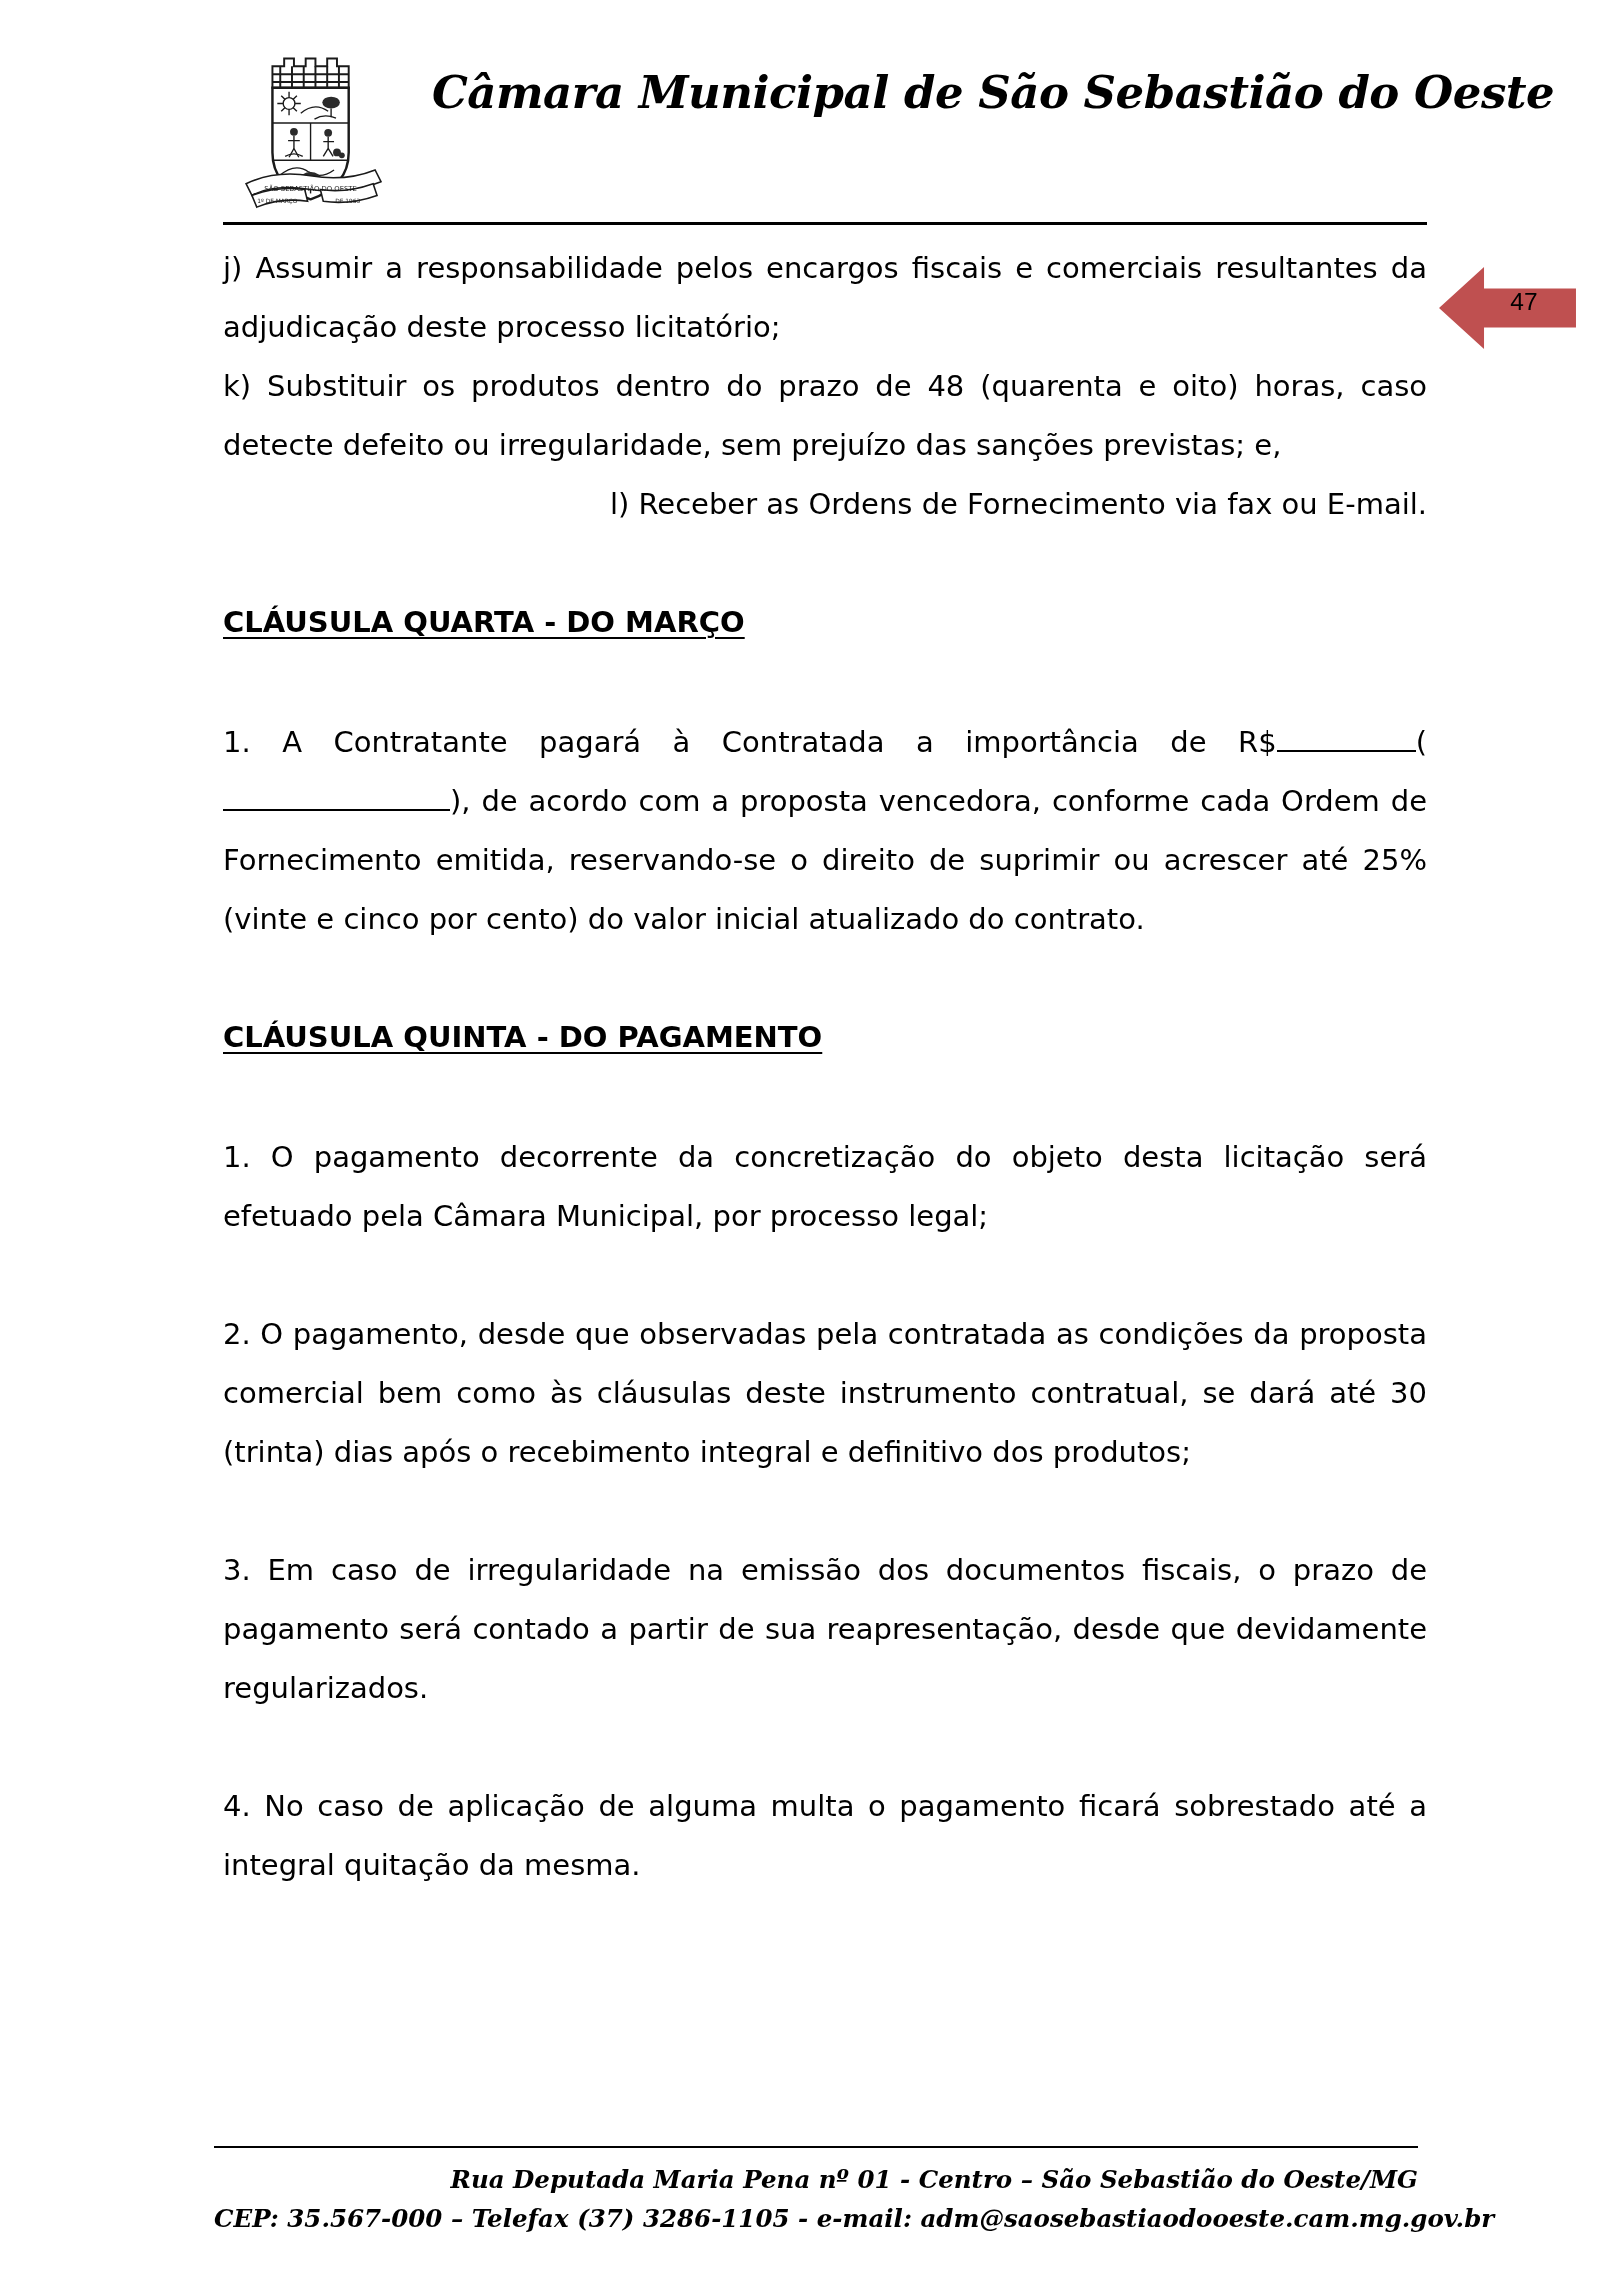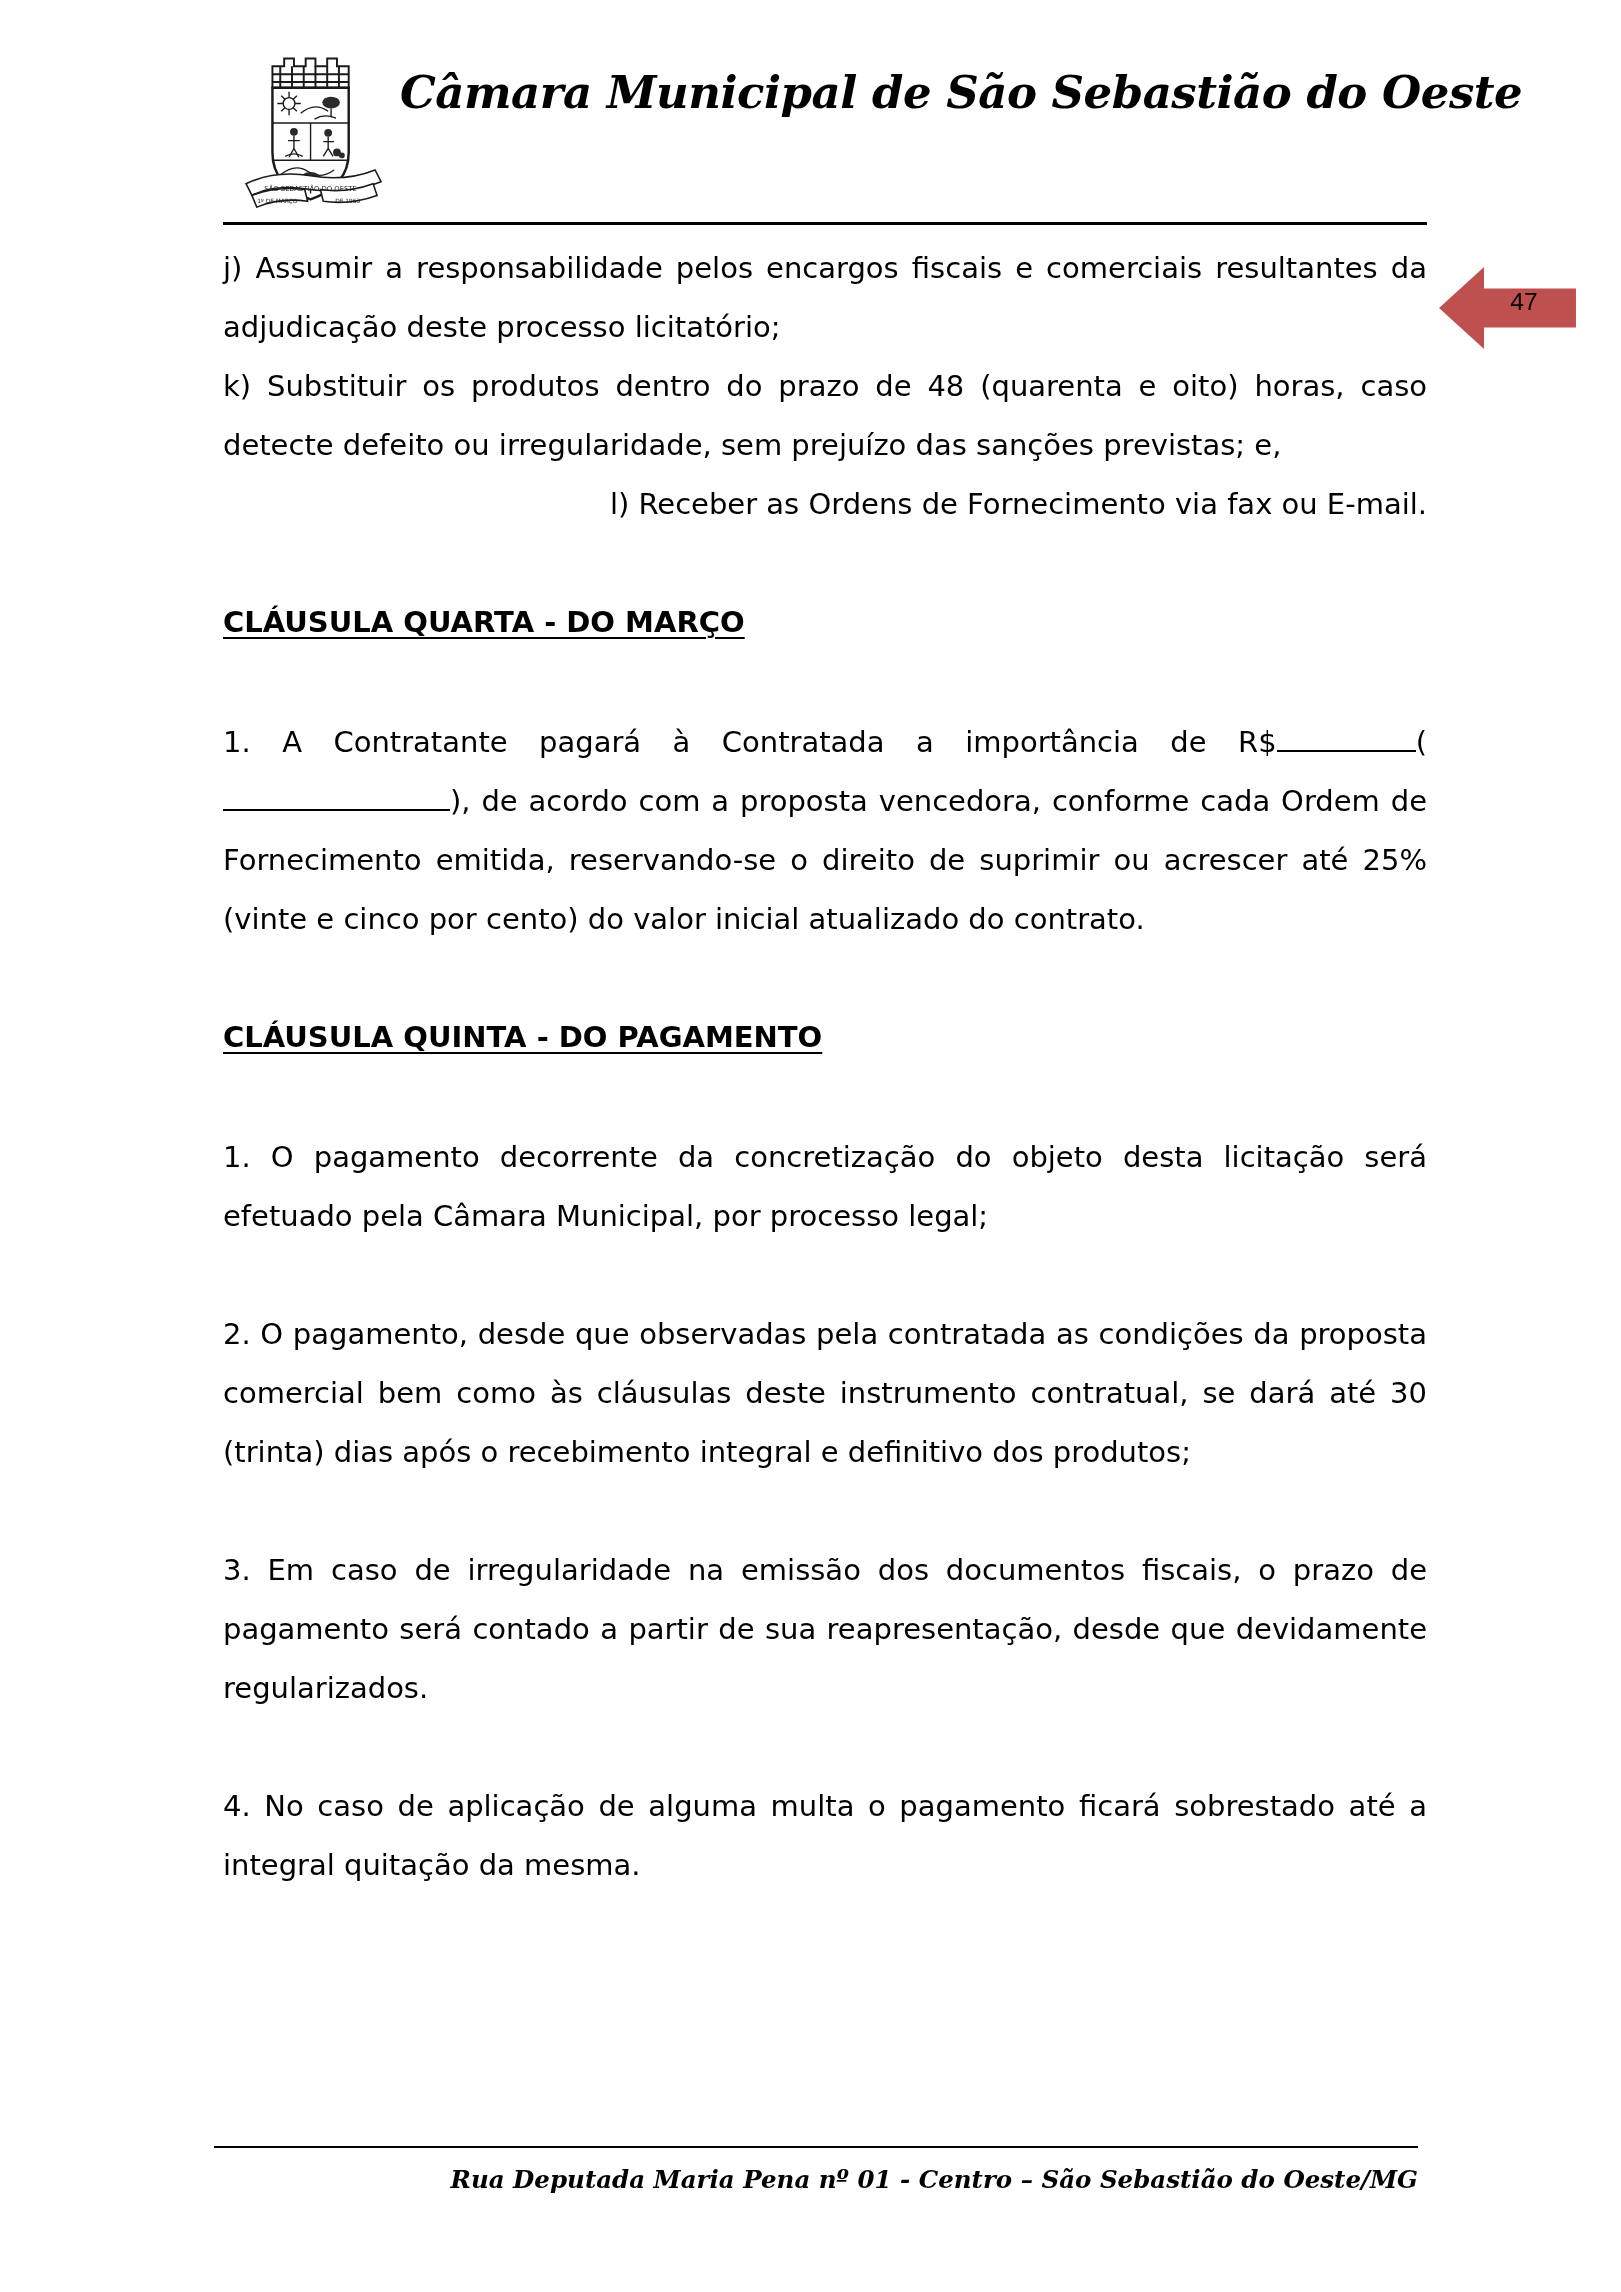--- a/index.html
+++ b/index.html
@@ -31,21 +31,21 @@
   }
   .crest {
     position: absolute;
     left: 240px;
     top: 37px;
     width: 147px;
     height: 176px;
   }
   .header-titles {
     position: absolute;
-    left: 400px;
+    left: 432px;
     top: 69px;
     width: 1039px;
     text-align: left;
   }
   .org-title {
     font-family: "DejaVu Serif", serif;
     font-style: italic;
     font-weight: bold;
     font-size: 45px;
     letter-spacing: -0.5px;
@@ -264,16 +264,17 @@
 
     <div class="gap-md"></div>
 
     <p class="para">4. No caso de aplicação de alguma multa o pagamento ficará sobrestado até a integral quitação da mesma.</p>
 
   </div>
 
   <div class="footer">
     <div class="footer-rule"></div>
     <div class="footer-line">Rua Deputada Maria Pena nº 01 - Centro – São Sebastião do Oeste/MG</div>
+    <div class="footer-line">CEP: 35.567-000 – Telefax (37) 3286-1105 - e-mail: adm@saosebastiaodooeste.cam.mg.gov.br</div>
   </div>
 
 </div>
 
 
 </body></html>

